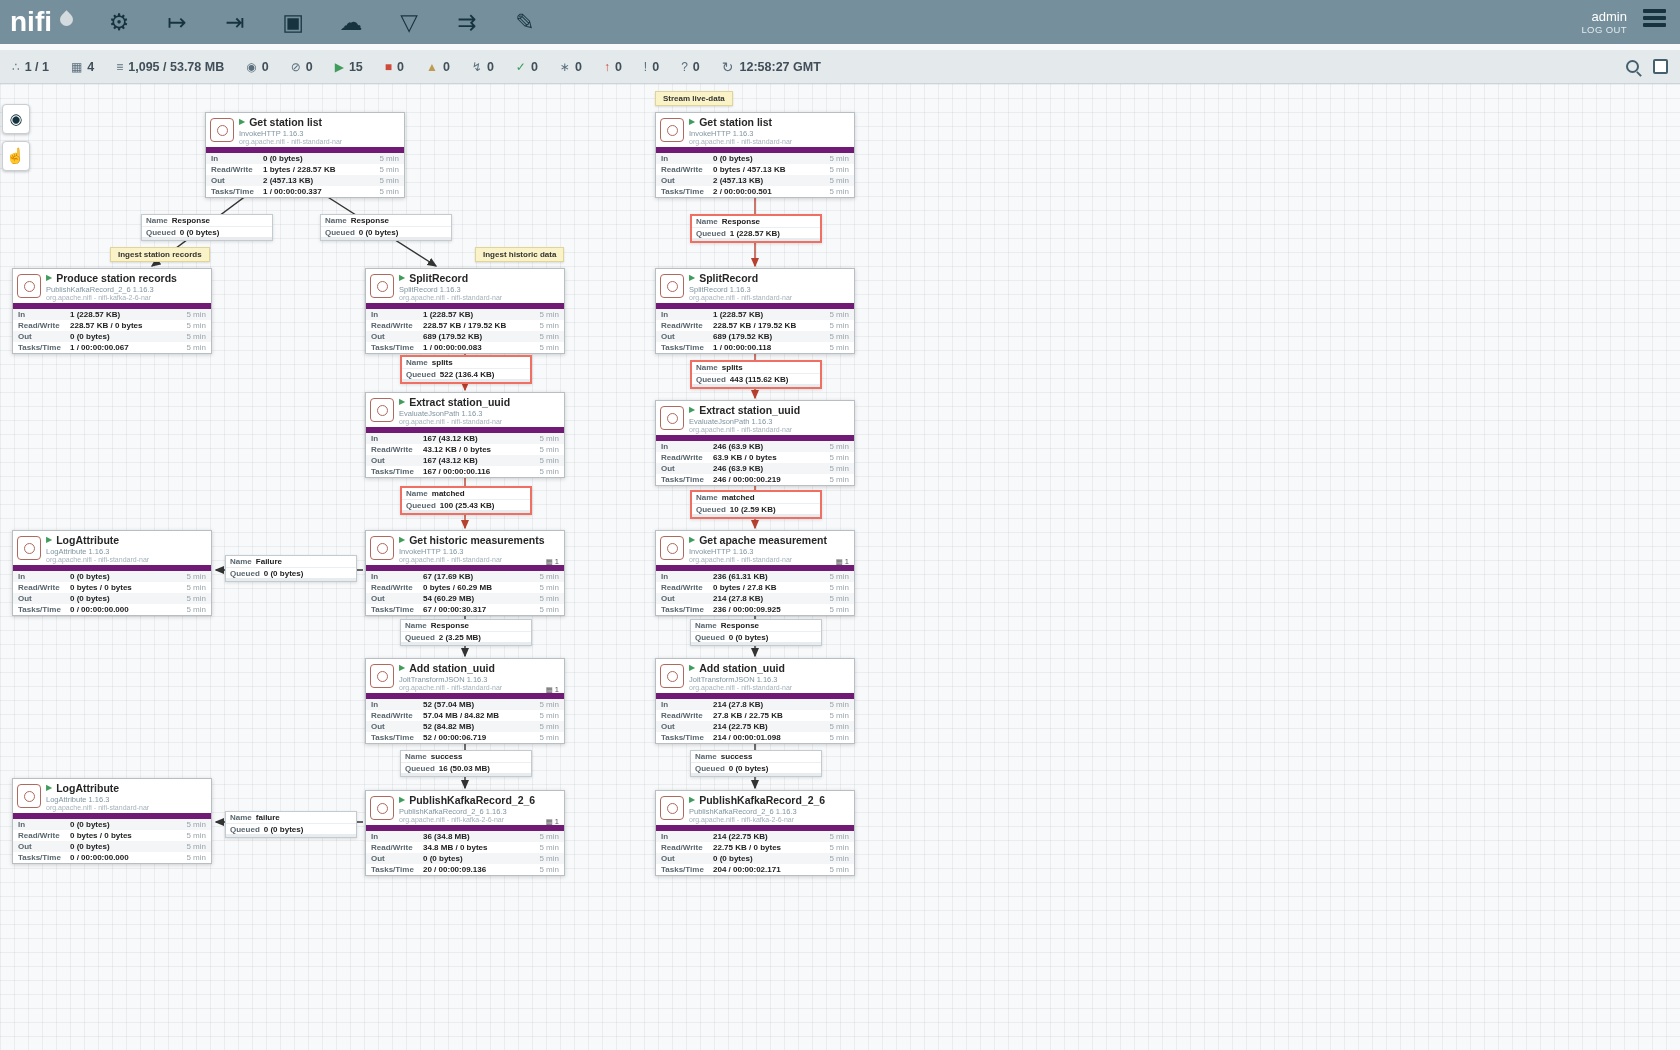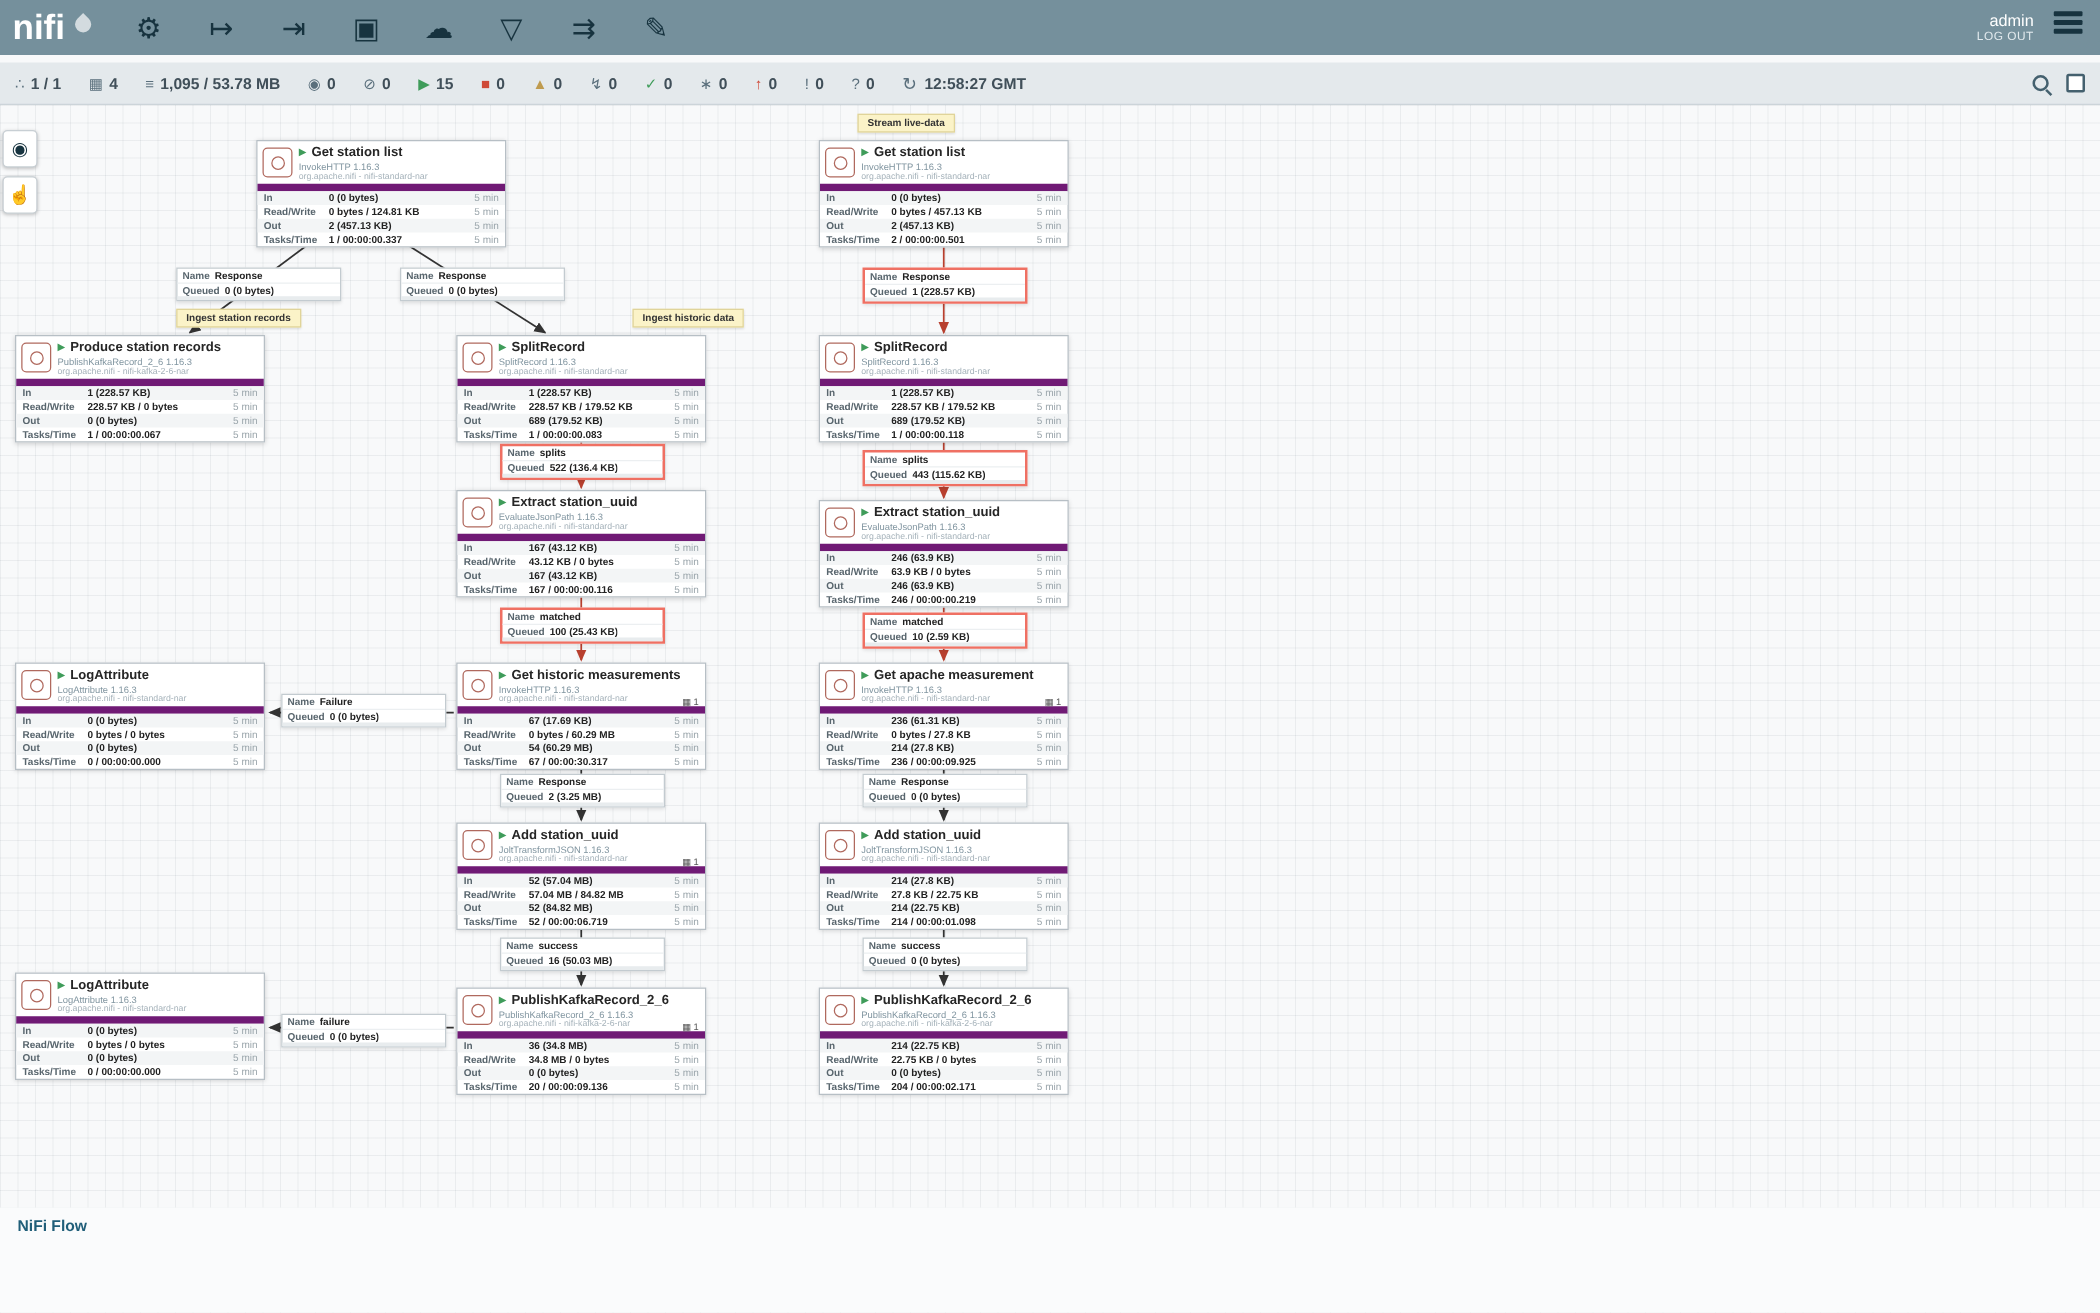--- a/index.html
+++ b/index.html
@@ -86,21 +86,21 @@
   .connection.alert{ border:2px solid #ef7063; }
   .conn-row{ display:flex; gap:4px; padding:1px 4px; height:11px; align-items:center; }
   .conn-row + .conn-row{ border-top:1px solid #eceff1; }
   .conn-key{ font-weight:bold; color:#59666e; flex:none; }
   .conn-val{ color:#222; font-weight:bold; white-space:nowrap; overflow:hidden; }
   .conn-bar{ height:3px; background:#e8ecee; }
 
   
   .flow-label{ position:absolute; background:#fbf3c8; border:1px solid #e0d49a;
     font-size:8px; font-weight:bold; color:#333; padding:2px 7px;
-    box-shadow:0 1px 2px rgba(0,0,0,.12); z-index:2; cursor:pointer; white-space:nowrap;margin-left:31px;}
+    box-shadow:0 1px 2px rgba(0,0,0,.12); z-index:2; cursor:pointer; white-space:nowrap;}
 
   
   .palette{ position:absolute; left:2px; top:20px; display:flex;
     flex-direction:column; gap:7px; z-index:4; }
   .palette-btn{ width:28px; height:30px; background:#fff; border:1px solid #c8cfd4;
     border-radius:4px; box-shadow:0 1px 3px rgba(0,0,0,.22); display:flex;
     align-items:center; justify-content:center; font-size:15px; color:#17333f;
     cursor:pointer; }
 
   
@@ -232,23 +232,20 @@
       <line x1="465" y1="650" x2="465" y2="704" class="edge" marker-end="url(#arrow-dark)"></line>
       <line x1="755" y1="650" x2="755" y2="704" class="edge" marker-end="url(#arrow-dark)"></line>
       <line x1="363" y1="738" x2="216" y2="738" class="edge" marker-end="url(#arrow-dark)"></line>
     </svg>
 
   <div class="palette">
       <div class="palette-btn">◉</div>
       <div class="palette-btn">☝</div>
     </div>
 
-  <div class="footer">
-    <div class="breadcrumb">NiFi Flow</div>
-  </div>
 <div class="processor" style="left: 205px; top: 28px;">
     <div class="proc-header">
       <div class="proc-icon">
           <div class="pi-inner"></div>
         </div>
       <div class="proc-title-wrap">
         <div class="proc-title-row">
           <span class="run-icon">▶</span>
           <span class="proc-name">Get station list</span>
         </div>
@@ -258,21 +255,21 @@
 
     </div>
     <div class="proc-stats">
         <div class="stat-row">
     <span class="stat-label">In</span>
     <span class="stat-value">0 (0 bytes)</span>
     <span class="stat-win">5 min</span>
   </div>
         <div class="stat-row">
     <span class="stat-label">Read/Write</span>
-    <span class="stat-value">0 bytes / 124.81 KB</span>
+    <span class="stat-value">1 bytes / 228.57 KB</span>
     <span class="stat-win">5 min</span>
   </div>
         <div class="stat-row">
     <span class="stat-label">Out</span>
     <span class="stat-value">2 (457.13 KB)</span>
     <span class="stat-win">5 min</span>
   </div>
         <div class="stat-row">
     <span class="stat-label">Tasks/Time</span>
     <span class="stat-value">1 / 00:00:00.337</span>

